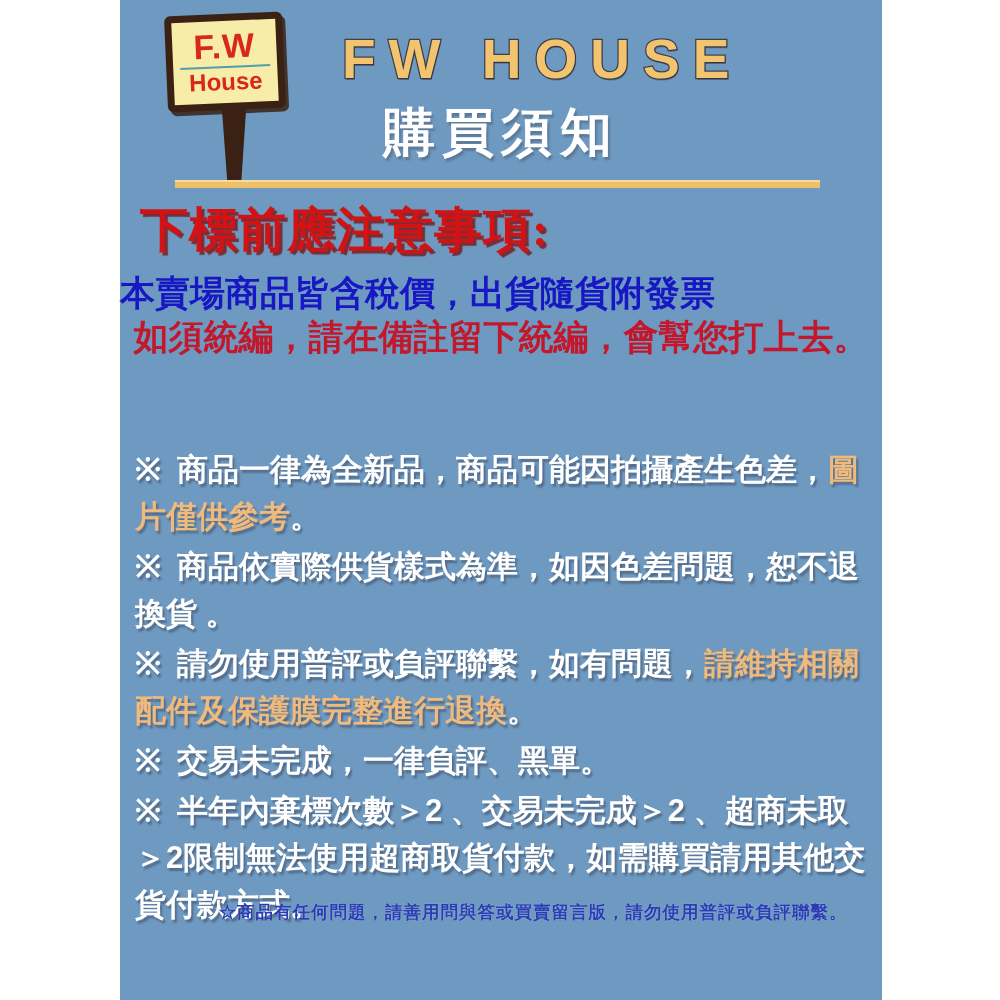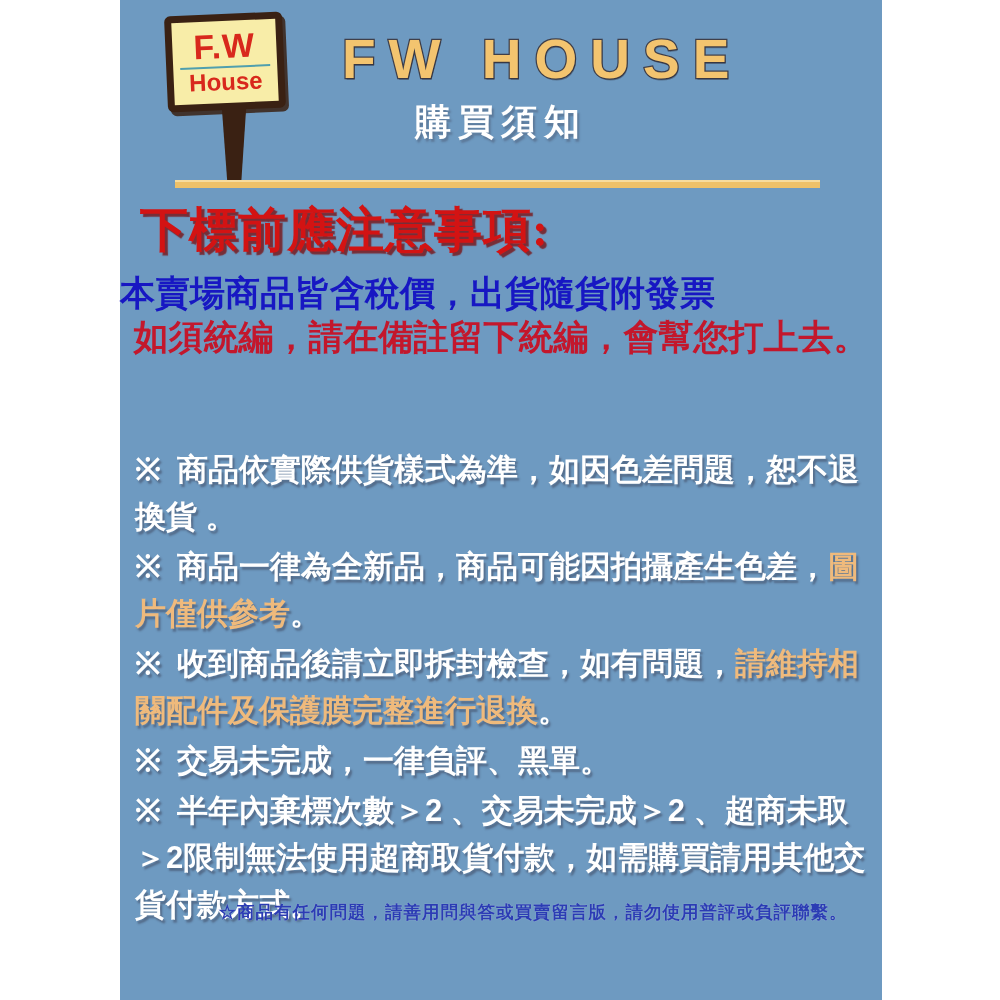--- a/index.html
+++ b/index.html
@@ -46,21 +46,21 @@
     position:absolute;left:222px;top:27px;width:520px;
     font-size:55px;font-weight:900;letter-spacing:13px;
     color:var(--title-fill,#f3c46f);
     -webkit-text-stroke:2.5px var(--title-outline,#3f3f4a);
     paint-order:stroke fill;
     text-shadow:1px 2px 0 rgba(40,40,55,.35);
     white-space:nowrap;
   }
   .subtitle{
     position:absolute;left:0;top:98px;width:100%;text-align:center;
-    font-size:36px;font-weight:900;letter-spacing:7px;
+    font-size:52px;font-weight:900;letter-spacing:7px;
     color:#ffffff;
     text-shadow:2px 3px 2px rgba(60,60,80,.35);
   }
   .divider{
     position:absolute;left:55px;top:180px;width:645px;height:8px;
     background:var(--divider,#eec169);
     box-shadow:inset 0 2px 0 #f7dc9e;
   }
 
   
@@ -126,22 +126,22 @@
 
     <div class="title">FW HOUSE</div>
     <div class="subtitle">購買須知</div>
     <div class="divider"></div>
 
     <div class="heading">下標前應注意事項:</div>
     <div class="tax">本賣場商品皆含稅價，出貨隨貨附發票</div>
     <div class="invoice">如須統編，請在備註留下統編，會幫您打上去。</div>
 
     <div class="notices">
+        <p class="notice"><span class="marker">※</span><span>商品一律為全新品，商品可能因拍攝產生色差，</span><span class="hl">圖片僅供參考</span><span>。</span></p>
         <p class="notice"><span class="marker">※</span><span>商品依實際供貨樣式為準，如因色差問題，恕不退換貨 。</span></p>
-        <p class="notice"><span class="marker">※</span><span>商品一律為全新品，商品可能因拍攝產生色差，</span><span class="hl">圖片僅供參考</span><span>。</span></p>
-        <p class="notice"><span class="marker">※</span><span>收到商品後請立即拆封檢查，如有問題，</span><span class="hl">請維持相關配件及保護膜完整進行退換</span><span>。</span></p>
+        <p class="notice"><span class="marker">※</span><span>請勿使用普評或負評聯繫，如有問題，</span><span class="hl">請維持相關配件及保護膜完整進行退換</span><span>。</span></p>
         <p class="notice"><span class="marker">※</span><span>交易未完成，一律負評、黑單。</span></p>
         <p class="notice"><span class="marker">※</span><span>半年內棄標次數＞2 、交易未完成＞2  、超商未取＞2限制無法使用超商取貨付款，如需購買請用其他交貨付款方式。</span></p>
       </div>
 
     <div class="footer">☆商品有任何問題，請善用問與答或買賣留言版，請勿使用普評或負評聯繫。</div>
   </div>
 </div>
 
 </body></html>

